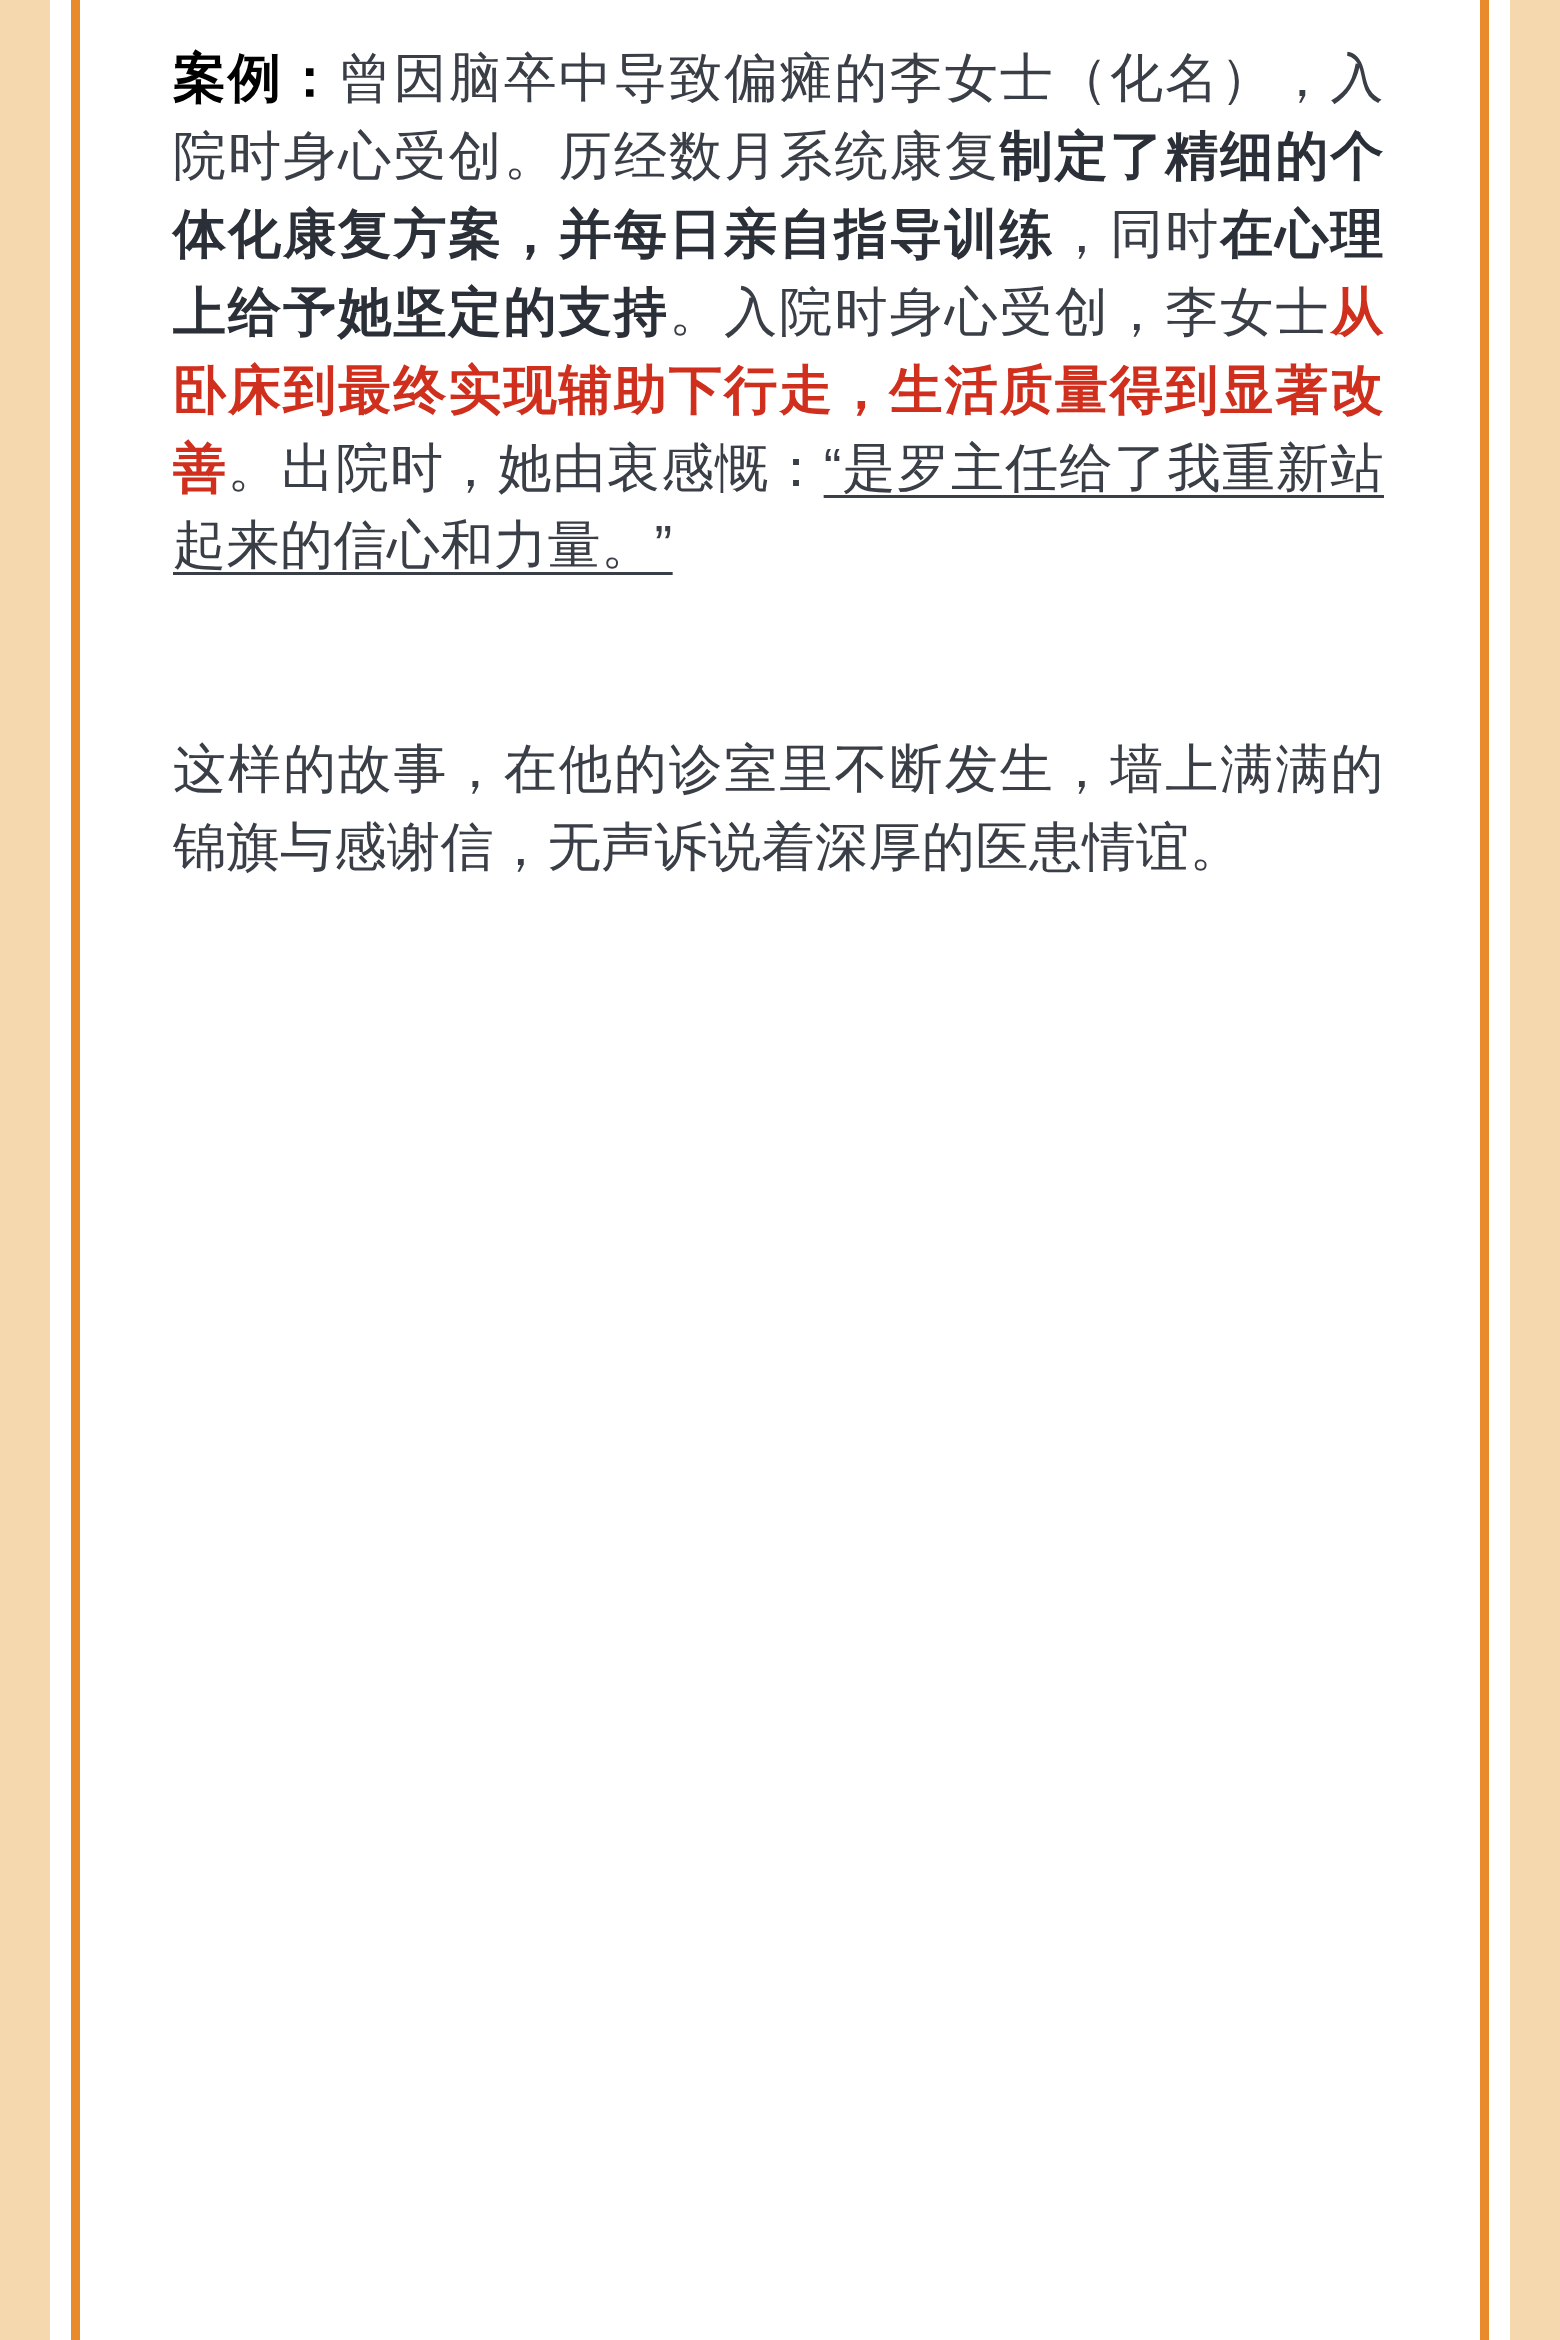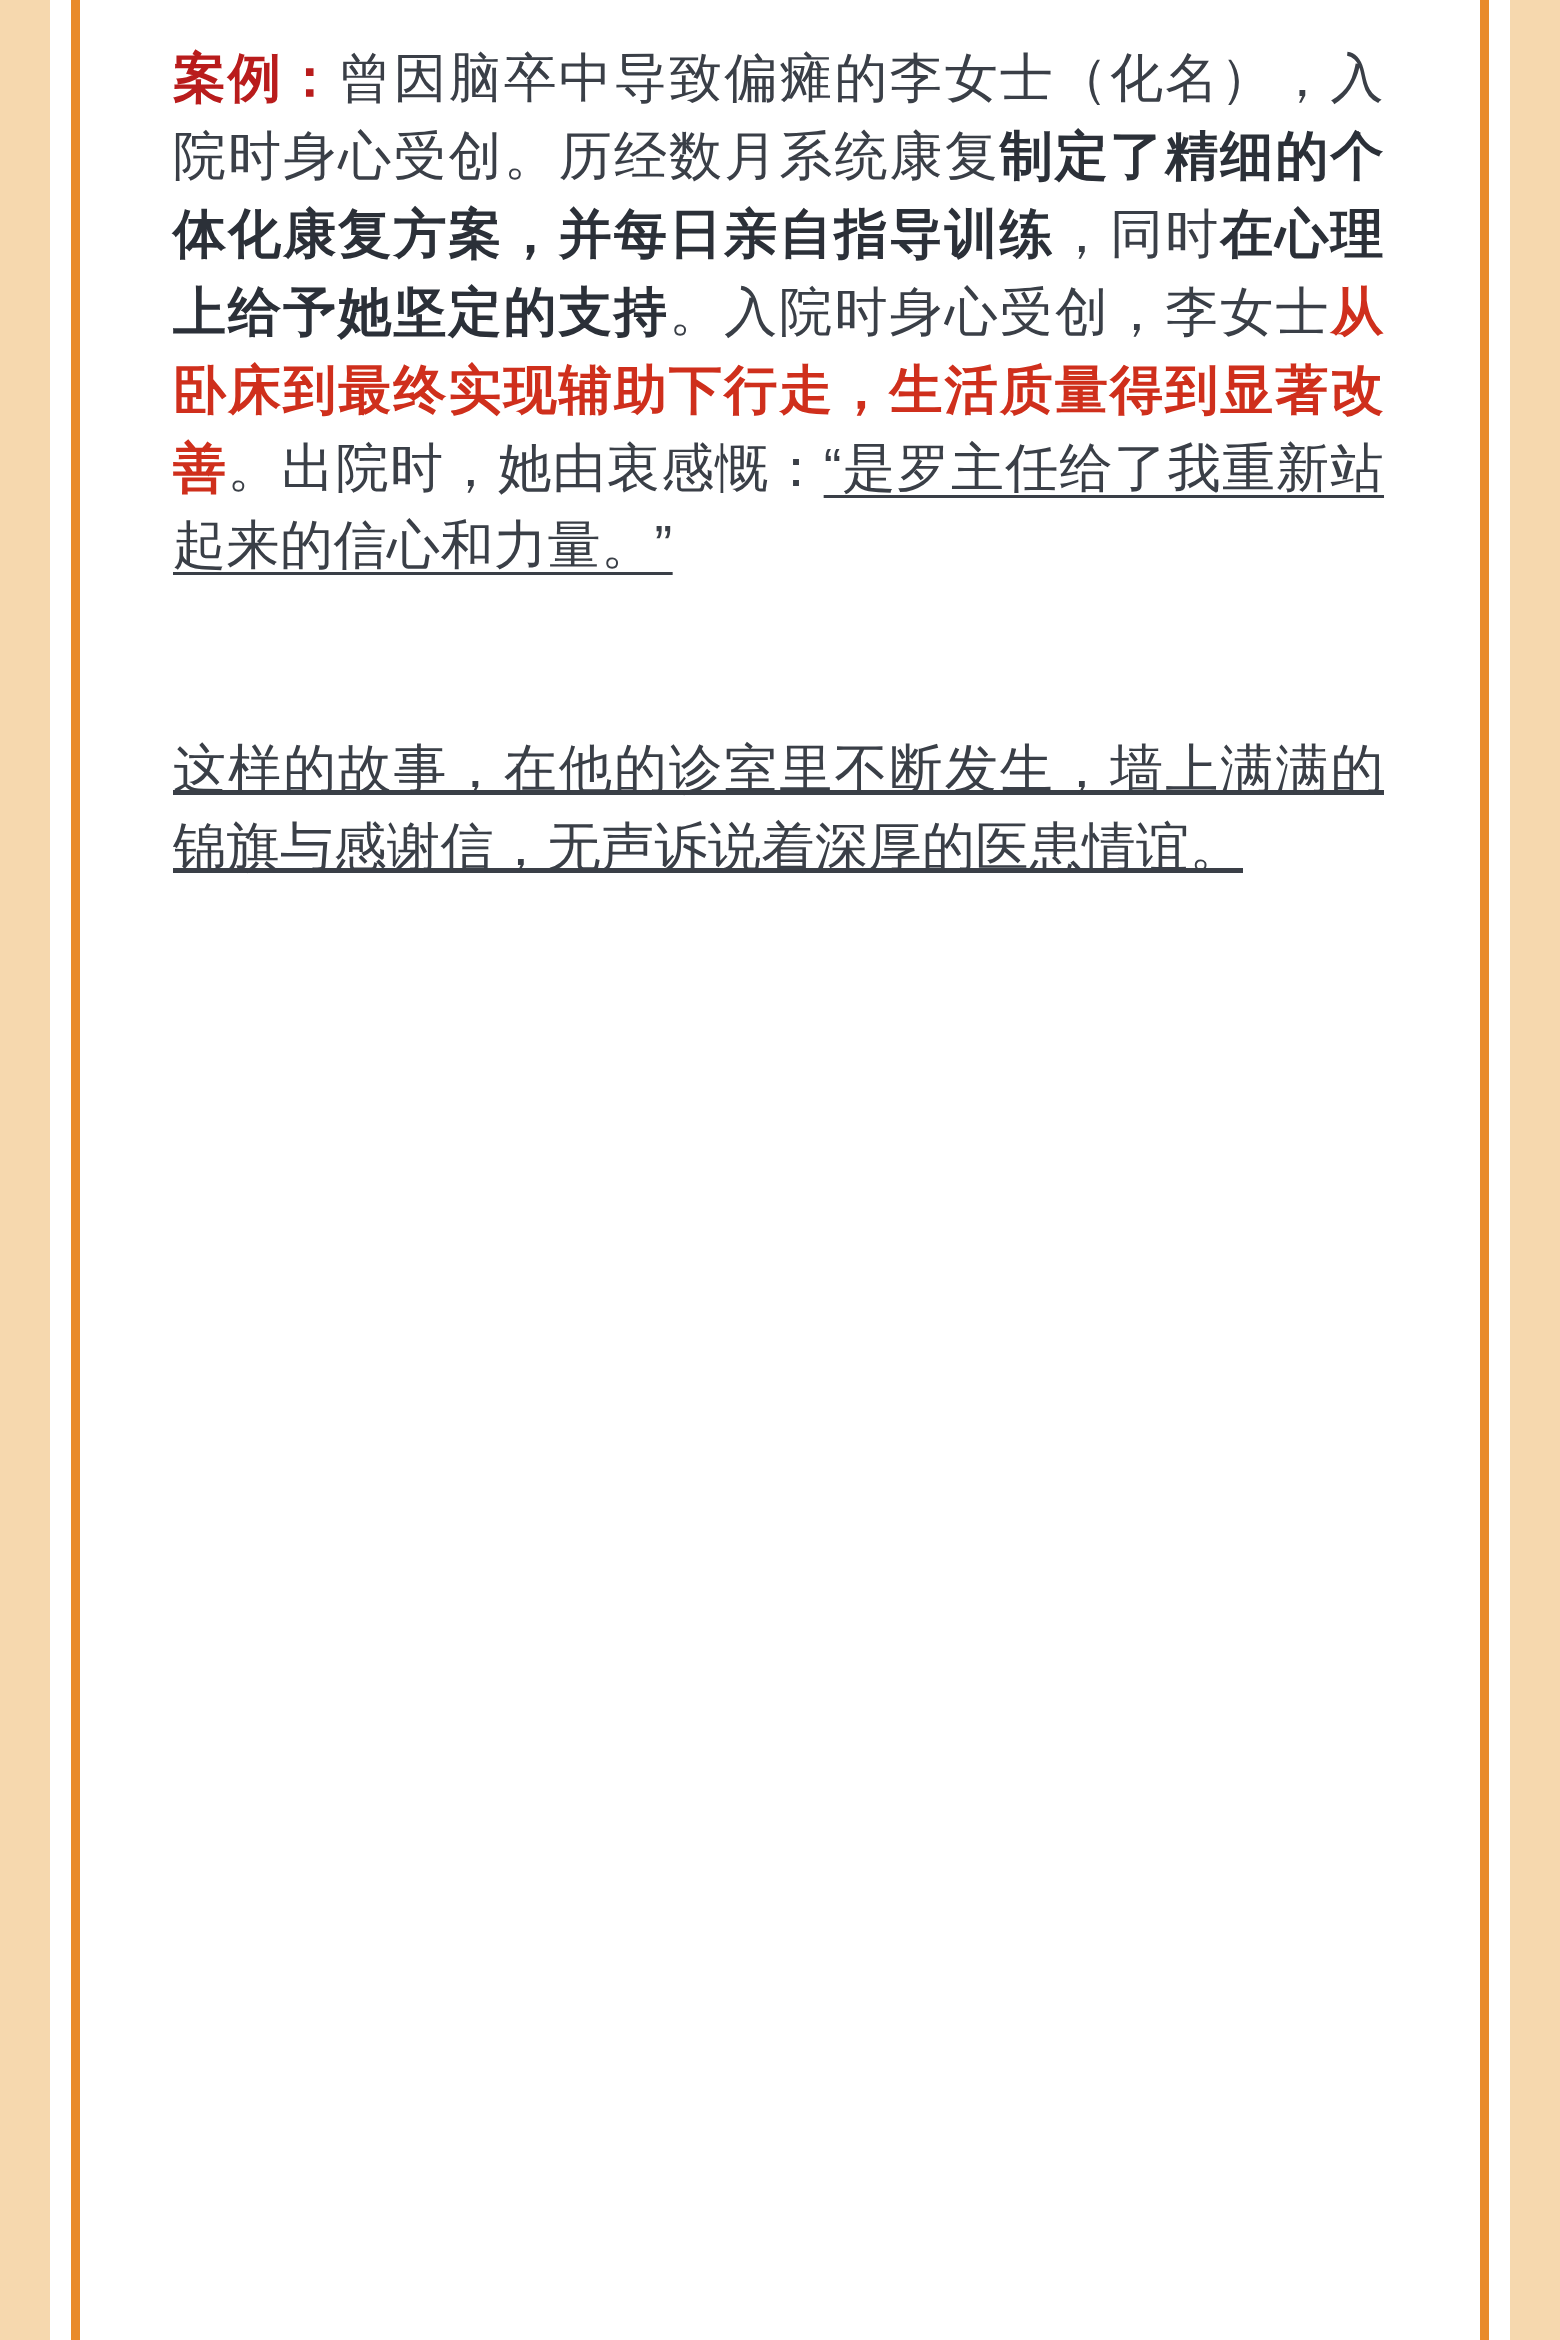--- a/index.html
+++ b/index.html
@@ -67,25 +67,24 @@
     text-align: justify;
     text-justify: inter-ideograph;
     letter-spacing: 0.5px;
     margin: 0 0 0 0;
   }
   .para + .para {
     margin-top: 66px;
   }
   .para.second {
     margin-top: 146px;
-    text-decoration: underline;
   }
 
   .t-red-bold {
-    color: #b91c1c;
+    color: #000000;
     font-weight: bold;
   }
   .t-red-bold-lg {
     color: #cf2f1c;
     font-weight: bold;
   }
   .t-bold {
     color: #2b3038;
     font-weight: bold;
   }

